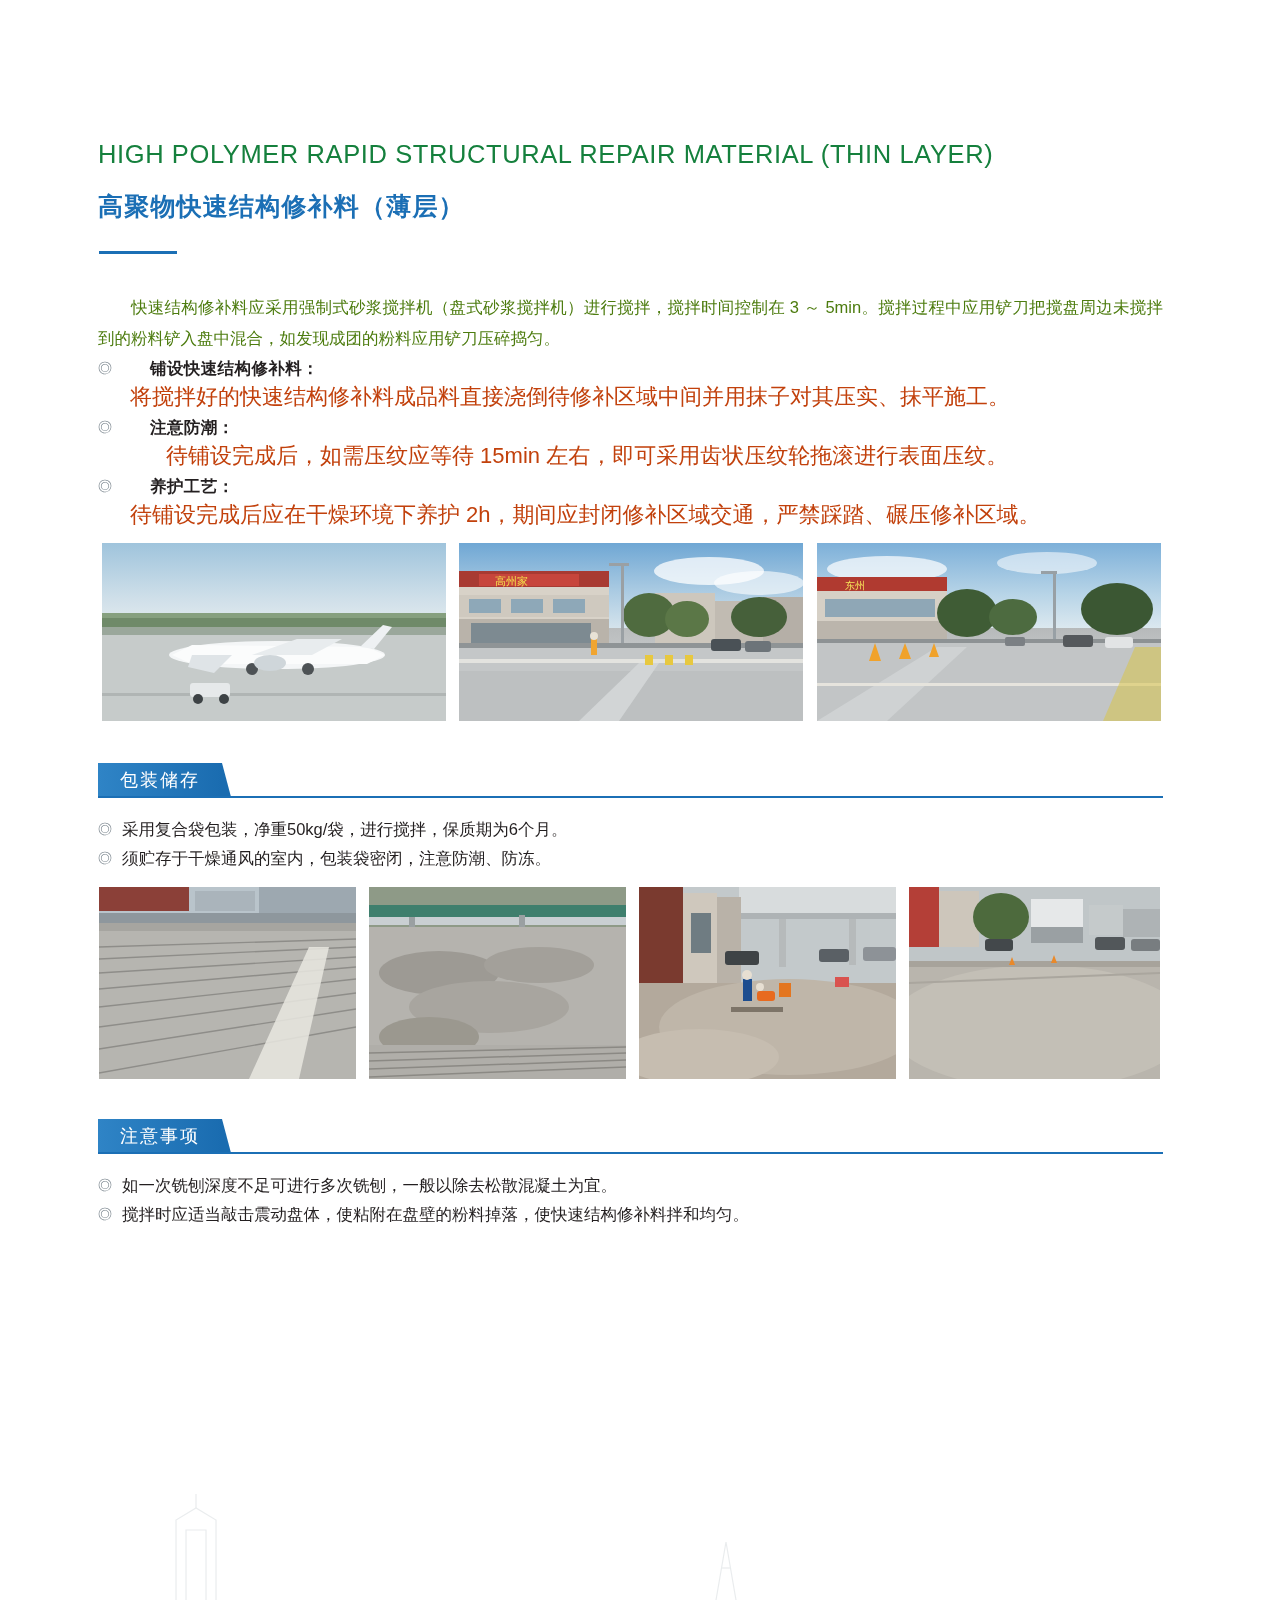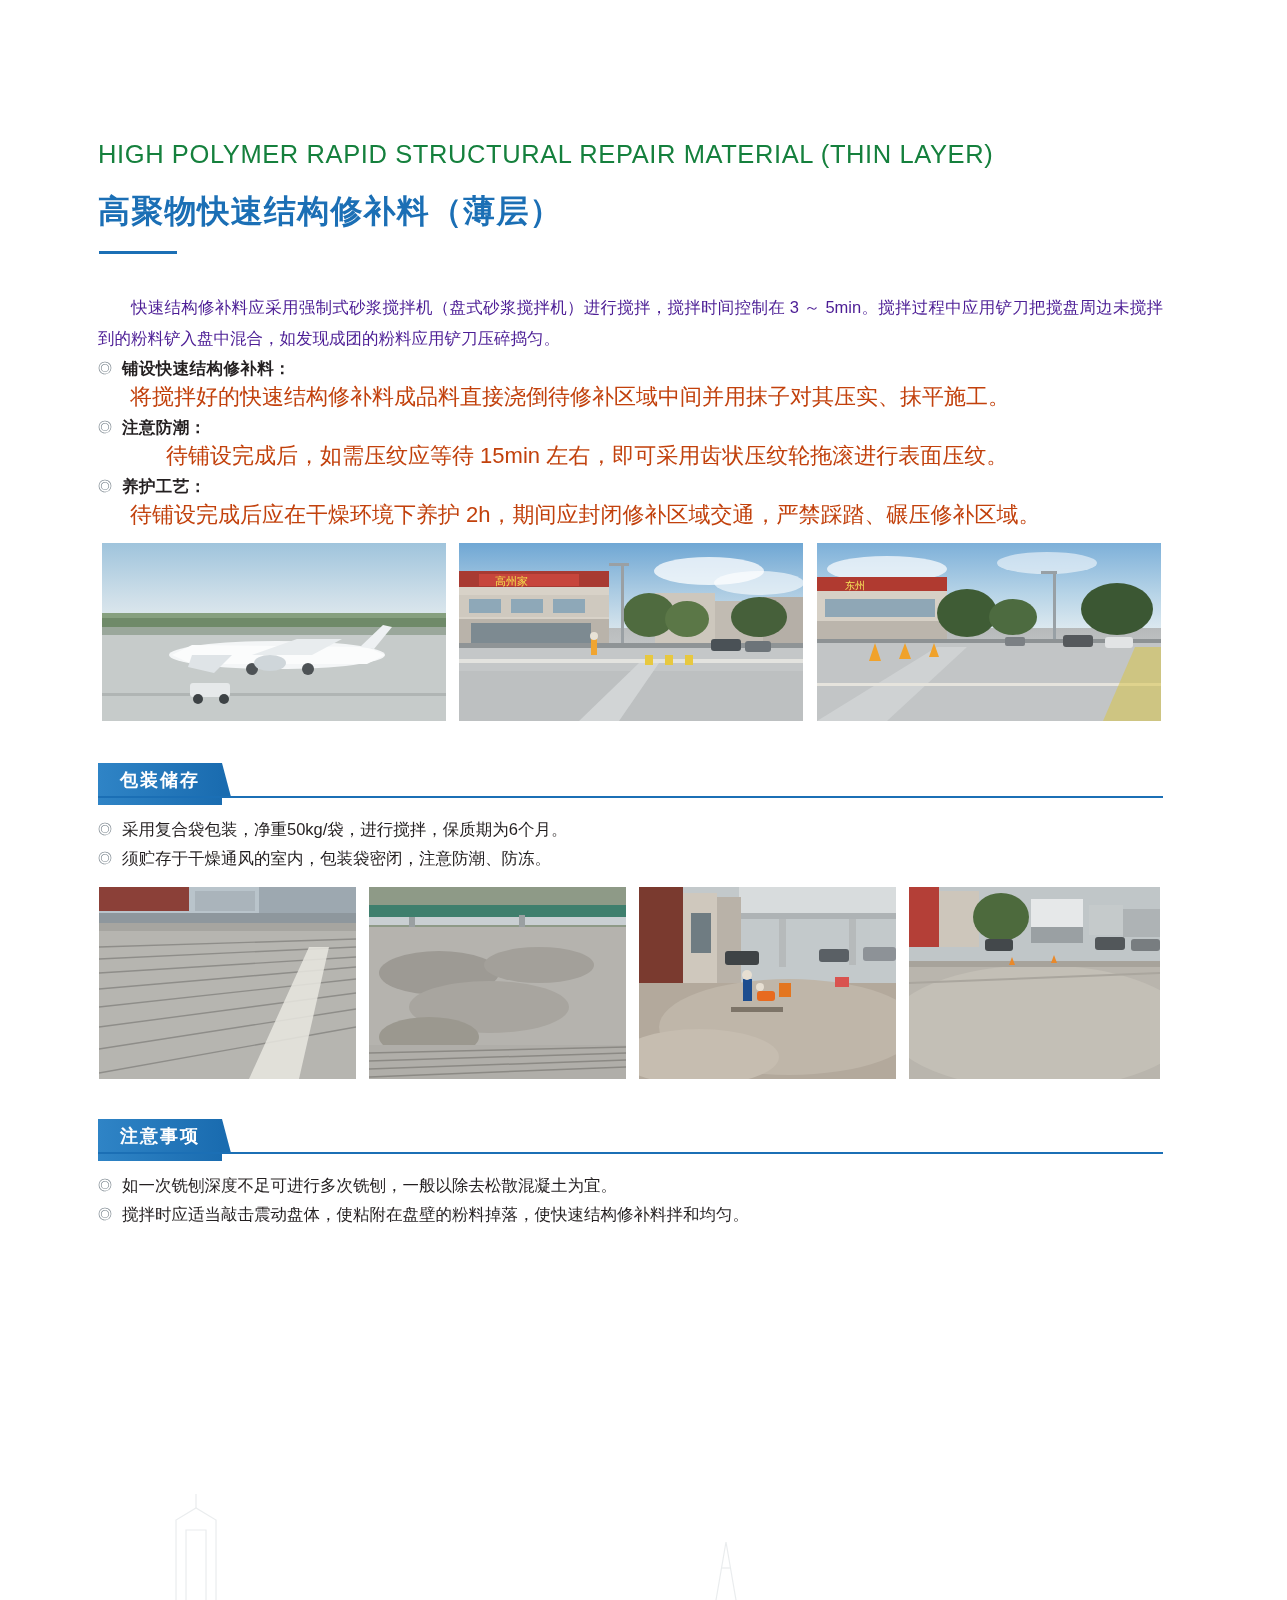--- a/index.html
+++ b/index.html
@@ -30,21 +30,21 @@
     font-size: 25.5px;
     letter-spacing: 0.6px;
     font-weight: 400;
     color: #15803d;
     white-space: nowrap;
   }
   .title-cn {
     position: absolute;
     left: 98px;
     top: 190px;
-    font-size: 32px;
+    font-size: 25px;
     letter-spacing: 1.2px;
     color: #1b6fb5;
     font-weight: 700;
     white-space: nowrap;
   }
   .title-rule {
     position: absolute;
     left: 99px;
     top: 251px;
     width: 78px;
@@ -52,21 +52,21 @@
     background: #1b6fb5;
   }
 
   
   .para {
     position: absolute;
     left: 98px;
     width: 1065px;
     font-size: 16.5px;
     line-height: 31px;
-    color: #4c1d95;
+    color: #4d7c0f;
     text-align: justify;
   }
   .para.indent { text-indent: 33px; }
 
   .bullet-row {
     position: absolute;
     left: 98px;
     width: 1065px;
     font-size: 16.5px;
     line-height: 30px;
@@ -77,20 +77,21 @@
   .bullet-mark {
     color: #6f7b84;
     font-size: 14px;
     line-height: 30px;
     width: 24px;
     flex: 0 0 24px;
   }
   .bullet-strong {
     font-weight: 700;
     letter-spacing: 0.4px;
+    margin-left: 28px;
   }
   .sub-line {
     position: absolute;
     left: 130px;
     width: 1035px;
     font-size: 22px;
     line-height: 30px;
     color: #c2410c;
   }
 
@@ -111,26 +112,26 @@
   
   .sec {
     position: absolute;
     left: 98px;
     width: 1065px;
     height: 34px;
   }
   .sec-tab {
     position: absolute;
     left: 0; top: 0;
-    height: 42px;
+    height: 34px;
     padding: 0 22px;
     background: linear-gradient(90deg, #2f84c6 0%, #1a6cb0 100%);
     color: #ffffff;
     font-size: 18px;
-    font-weight: 700;
+    font-weight: 400;
     letter-spacing: 2px;
     line-height: 34px;
     box-sizing: border-box;
   }
   .sec-tab:after {
     content: "";
     position: absolute;
     right: -9px;
     top: 0;
     border-top: 34px solid transparent;

